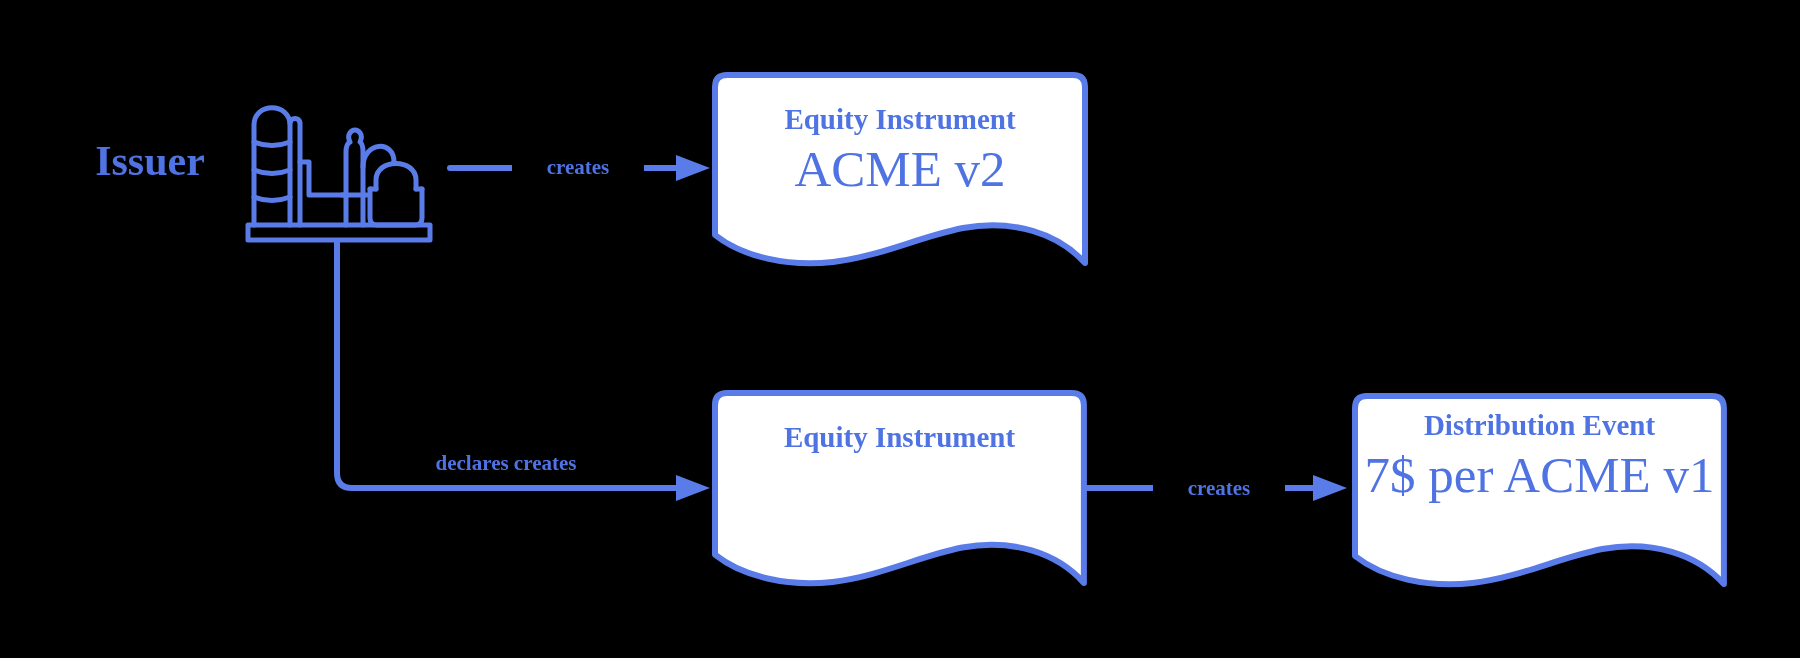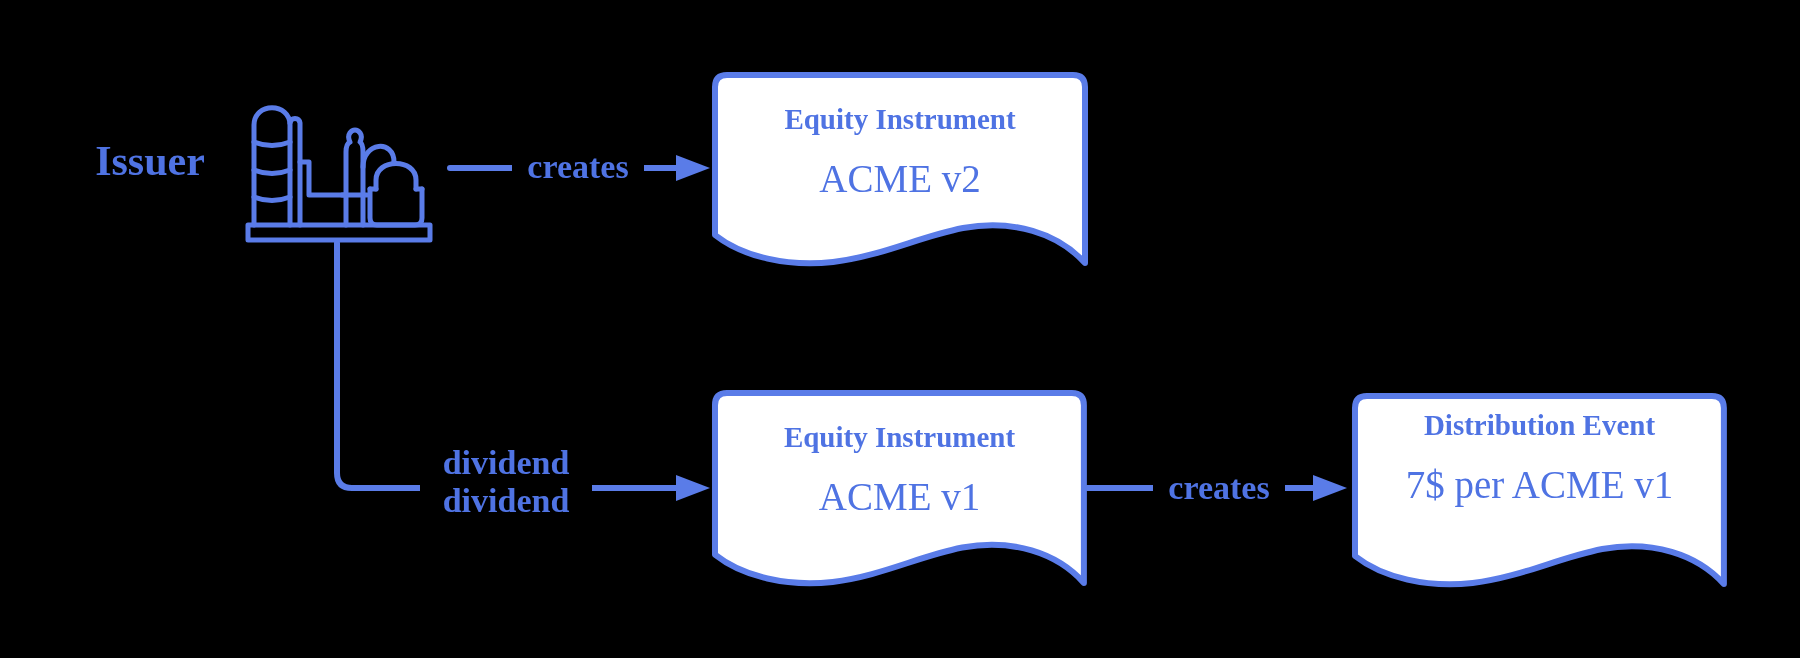--- a/index.html
+++ b/index.html
@@ -12,24 +12,24 @@
   .layer{position:absolute;left:0;top:0;}
   .stroke{stroke:var(--accent,#5A7CE8);stroke-width:6;fill:none;stroke-linecap:round;stroke-linejoin:round;}
   .icon-stroke{stroke-width:5;}
   .doc{fill:var(--fill,#fff);stroke:var(--accent,#5A7CE8);stroke-width:6;stroke-linejoin:round;}
   .arrowhead{fill:var(--accent,#5A7CE8);stroke:none;}
   .txt{position:absolute;color:var(--ink,#4F73E3);}
   .issuer-label{left:50px;top:138px;width:200px;text-align:center;font-size:42px;line-height:46px;font-weight:bold;}
   .node-text{position:absolute;text-align:center;color:var(--ink,#4F73E3);}
   .node-title{font-size:29px;line-height:46px;font-weight:bold;}
   .node-title.narrow{max-width:300px;margin:0 auto;text-align:center;}
-  .node-subtitle{font-size:39px;line-height:46px;font-weight:normal;margin-top:14px;}
+  .node-subtitle{font-size:51px;line-height:46px;font-weight:normal;margin-top:4px;}
   .edge-label{
     position:absolute;background:var(--bg,#000);color:var(--ink,#4F73E3);
-    font-weight:bold;font-size:34px;text-align:center;
+    font-weight:bold;font-size:21px;text-align:center;
   }
   .edge-label.one-line{width:132px;line-height:40px;}
   .edge-label.two-line{width:172px;line-height:38px;}
 </style>
 </head>
 <body>
 
 <div class="canvas">
 
   <svg class="layer" width="1800" height="658" viewBox="0 0 1800 658">
@@ -85,25 +85,24 @@
 
   <div class="txt issuer-label">Issuer</div>
 
   <div class="node-text" style="left:712px;top:96px;width:376px;">
     <div class="node-title">Equity Instrument</div>
     <div class="node-subtitle">ACME v2</div>
   </div>
 
   <div class="node-text" style="left:712px;top:414px;width:375px;">
     <div class="node-title">Equity Instrument</div>
-    <div class="node-subtitle">ACME v1</div>
   </div>
 
   <div class="node-text" style="left:1352px;top:402px;width:375px;">
     <div class="node-title narrow">Distribution Event</div>
     <div class="node-subtitle">7$ per ACME v1</div>
   </div>
 
   <div class="edge-label one-line" style="left:512px;top:147px;">creates</div>
-  <div class="edge-label two-line" style="left:420px;top:444px;">dividend dividend</div>
+  <div class="edge-label two-line" style="left:420px;top:444px;">declares creates</div>
   <div class="edge-label one-line" style="left:1153px;top:468px;">creates</div>
 
 </div>
 
 </body></html>

